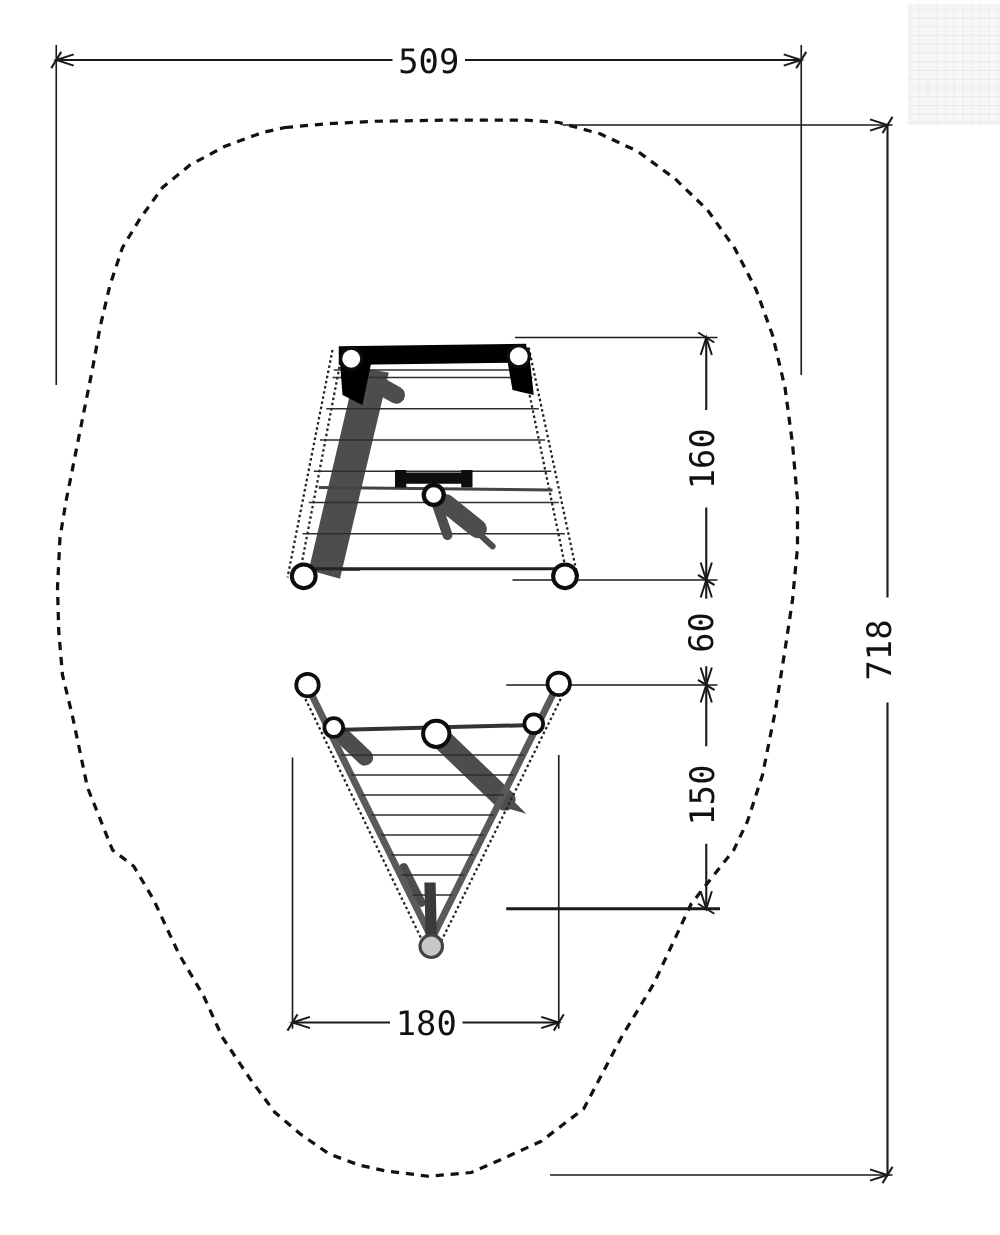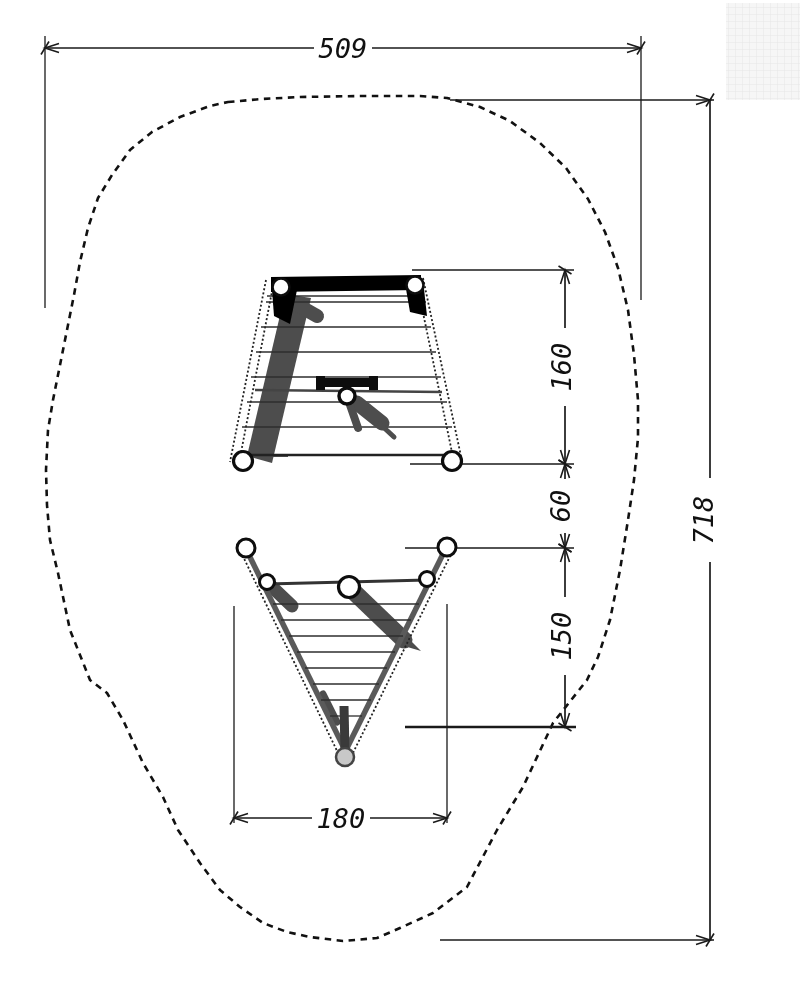--- a/index.html
+++ b/index.html
@@ -1,17 +1,17 @@
 <!DOCTYPE html>
 <html><head>
 <meta charset="utf-8">
 <style>
   html,body{margin:0;padding:0;background:#fff;}
   #stage{position:relative;width:800px;height:988px;background:#ffffff;overflow:hidden;
-         font-family:"DejaVu Sans Mono", monospace;font-style:italic;}
+         font-family:"DejaVu Sans Mono", monospace;}
   svg{position:absolute;left:0;top:0;}
   .dim-text{font-family:"DejaVu Sans Mono", monospace;font-size:27px;fill:#111;letter-spacing:0;}
   .thin{stroke:#1a1a1a;stroke-width:1.3;fill:none;}
   .dimline{stroke:#1a1a1a;stroke-width:1.7;fill:none;}
   .rung{stroke:#2e2e2e;stroke-width:1.3;fill:none;}
   .rail{stroke:#222;stroke-width:1.8;fill:none;stroke-dasharray:2 2.2;}
   .shadow{stroke:#4d4d4d;fill:none;stroke-linecap:round;}
   .post{fill:#fff;stroke:#0d0d0d;}
 </style>
 </head>

